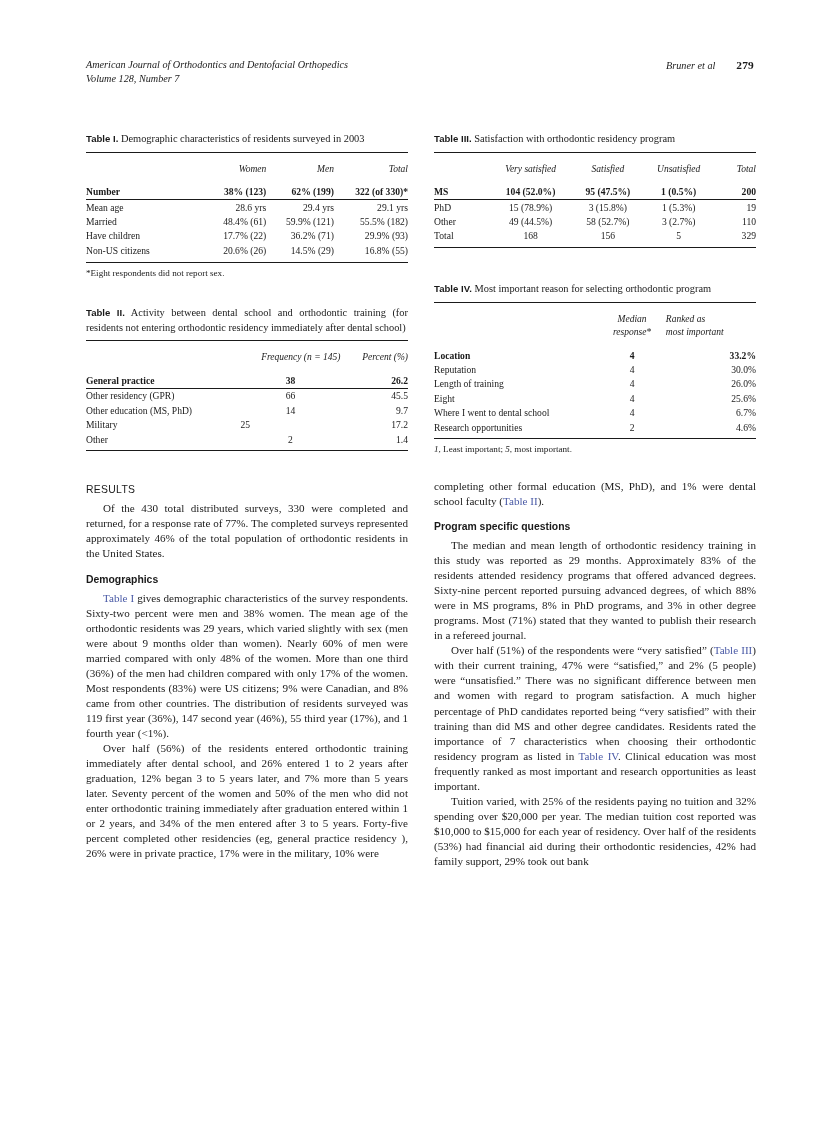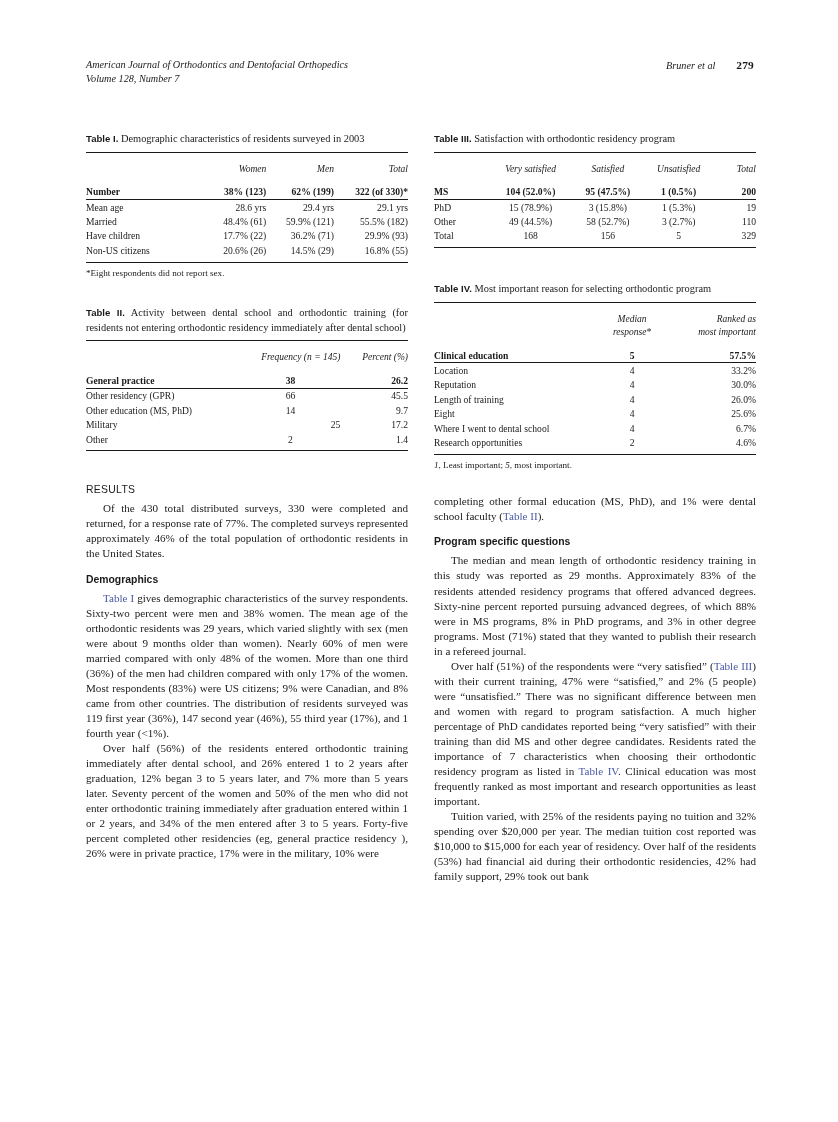--- a/index.html
+++ b/index.html
@@ -262,21 +262,21 @@
             <td style="text-align:center">66</td>
             <td>45.5</td>
           </tr>
           <tr>
             <td class="lead">Other education (MS, PhD)</td>
             <td style="text-align:center">14</td>
             <td>9.7</td>
           </tr>
           <tr>
             <td class="lead">Military</td>
-            <td style="text-align:right">25</td>
+            <td style="text-align:left">25</td>
             <td>17.2</td>
           </tr>
           <tr>
             <td class="lead">Other</td>
             <td style="text-align:center">2</td>
             <td>1.4</td>
           </tr>
         </tbody>
         <tfoot>
           <tr>
@@ -373,32 +373,27 @@
             <col style="width:21%">
             <col style="width:28%">
           </colgroup>
         <thead>
           <tr class="rule-top">
             <th class="lead"></th>
             <th style="text-align:center">
               <span style="display:block">Median</span>
               <span style="display:block">response*</span>
             </th>
-            <th style="text-align:right">
+            <th style="text-align:left">
               <span style="display:block">Ranked as</span>
               <span style="display:block">most important</span>
             </th>
           </tr>
         </thead>
         <tbody class="body-rows">
-          <tr class="rule-head">
-            <td class="lead">Clinical education</td>
-            <td style="text-align:center">5</td>
-            <td>57.5%</td>
-          </tr>
           <tr>
             <td class="lead">Location</td>
             <td style="text-align:center">4</td>
             <td>33.2%</td>
           </tr>
           <tr>
             <td class="lead">Reputation</td>
             <td style="text-align:center">4</td>
             <td>30.0%</td>
           </tr>

